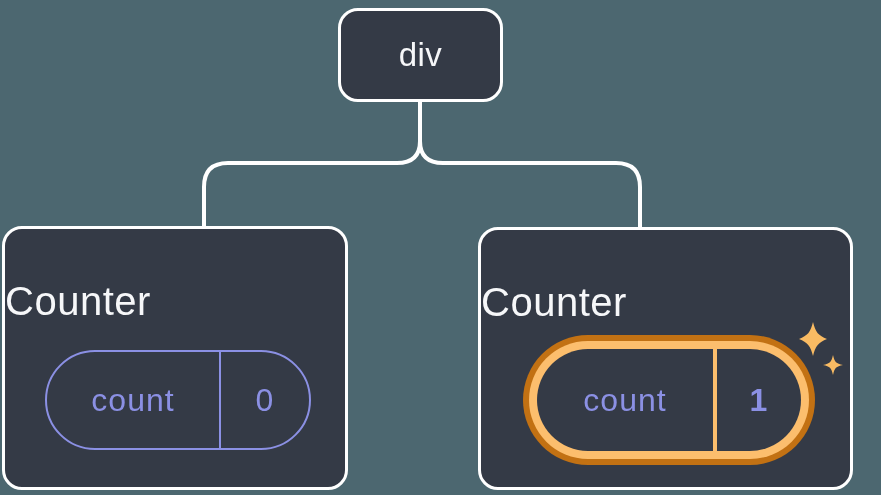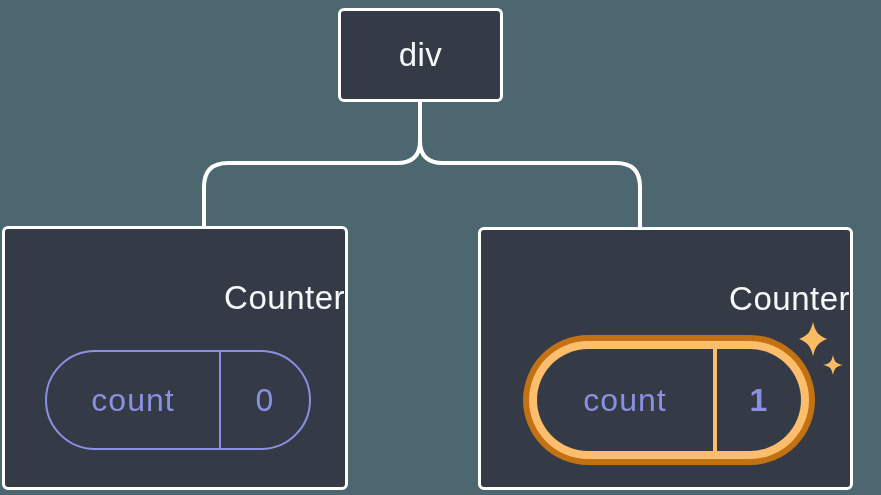--- a/index.html
+++ b/index.html
@@ -24,38 +24,38 @@
     position:absolute;left:0;top:0;width:881px;height:495px;
     z-index:0;
   }
   .connectors path{
     fill:none;stroke:var(--node-border);stroke-width:4;
   }
   .node{
     position:absolute;
     background:var(--node-fill);
     border:3px solid var(--node-border);
-    border-radius:6px;
+    border-radius:20px;
     z-index:1;
   }
   .root{
     left:338px;top:8px;width:165px;height:94px;
     display:flex;align-items:center;justify-content:center;
   }
   .root-label{
     color:var(--title-text);
     font-size:33px;letter-spacing:.5px;
   }
   .card-left{left:2px;top:226px;width:346px;height:264px;}
   .card-right{left:478px;top:227px;width:375px;height:263px;}
   .card-title{
     position:absolute;top:50px;left:0;right:0;
-    text-align:right;
+    text-align:left;
     color:var(--title-text);
-    font-size:33px;letter-spacing:.5px;
+    font-size:40px;letter-spacing:.5px;
   }
   
   .pill{
     position:absolute;left:40px;top:121px;
     width:266px;height:100px;
     border:2px solid var(--accent);
     border-radius:50px;
     display:flex;
     overflow:hidden;
   }

